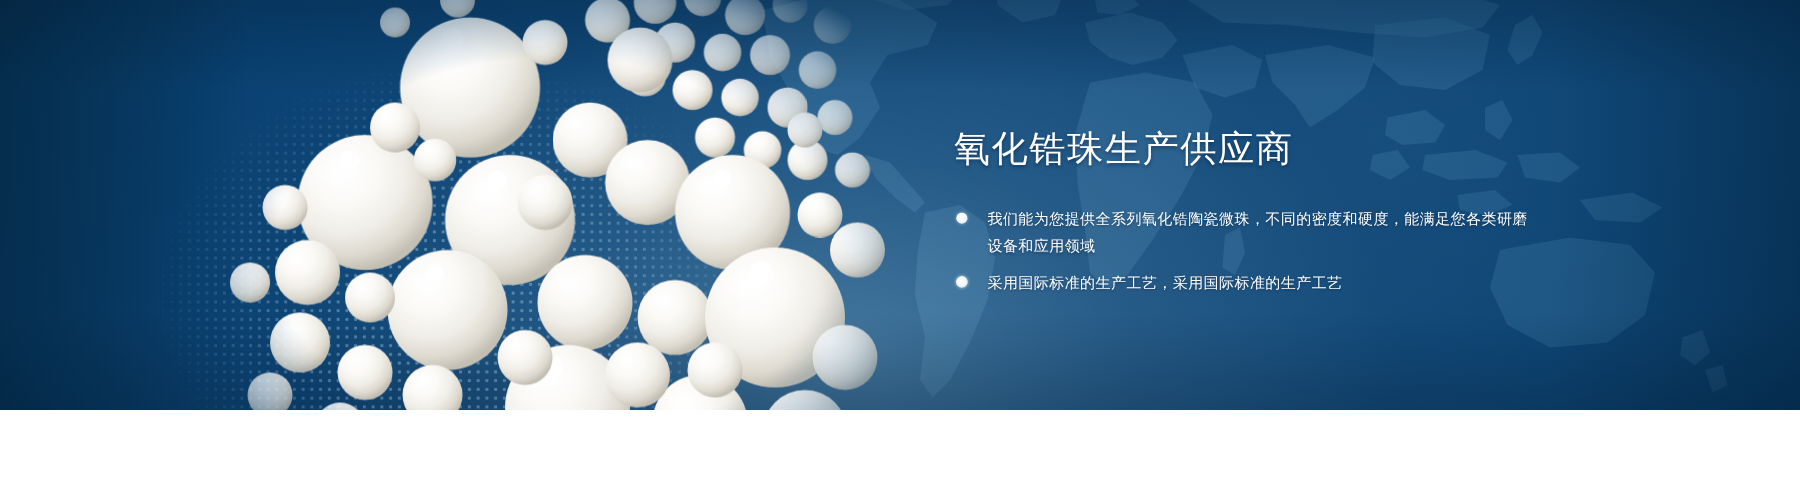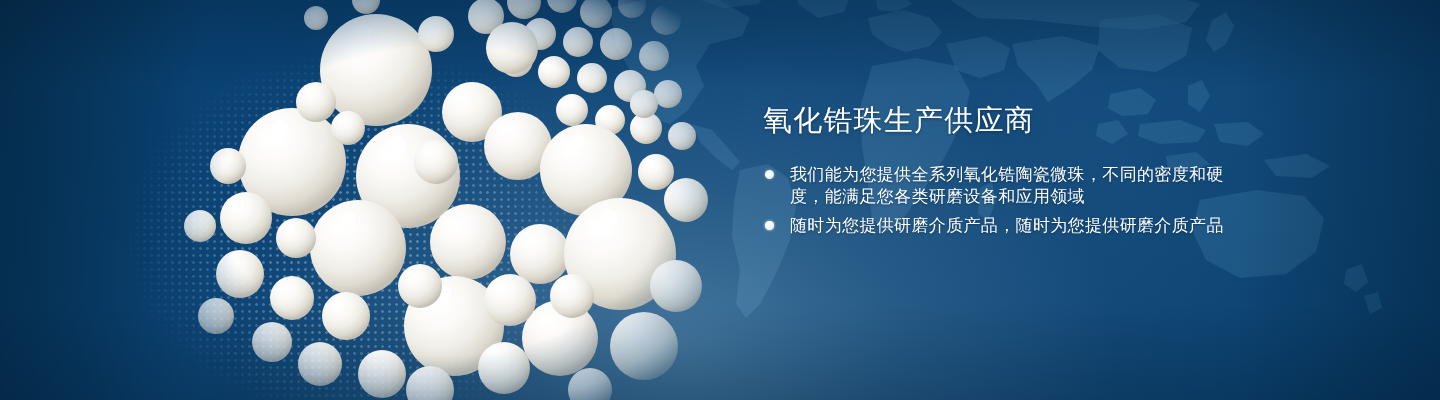--- a/index.html
+++ b/index.html
@@ -7,21 +7,21 @@
   html,body{ background:#ffffff; }
   body{
     font-family:"Liberation Sans","DejaVu Sans",sans-serif;
     -webkit-font-smoothing:antialiased;
   }
 
   
   .banner{
     position:relative;
     width:1440px;
-    height:400px;
+    height:328px;
     overflow:hidden;
     background:#737373;
   }
 
   
   .bg-base{
     position:absolute; inset:0;
     background:
       radial-gradient(ellipse 760px 520px at 47% 86%,
          rgba(92,140,175,0.70) 0%,
@@ -94,21 +94,21 @@
     white-space:nowrap;
   }
   .points{
     margin-top:26px;
     list-style:none;
   }
   .point{
     position:relative;
     padding-left:27px;
     color:#ffffff;
-    font-size:17px;
+    font-size:12px;
     line-height:22px;
     letter-spacing:.35px;
     margin-bottom:7px;
     text-shadow:0 1px 2px rgba(0,20,45,.40);
   }
   .point:last-child{ margin-bottom:0; }
   .dot{
     position:absolute;
     left:2px; top:6.5px;
     width:9px; height:9px;
@@ -361,18 +361,18 @@
     <ul class="points">
       <li class="point">
         <span class="dot"></span>
         <span>我们能为您提供全系列氧化锆陶瓷微珠，不同的密度和硬度，能满足您各类研磨设备和应用领域</span>
       </li>
       <li class="point">
         <span class="dot"></span>
       </li>
       <li class="point">
         <span class="dot"></span>
-        <span>随时为您提供研磨介质产品，随时为您提供研磨介质产品</span>
+        <span>采用国际标准的生产工艺，采用国际标准的生产工艺</span>
       </li>
     </ul>
 
   </div>
 </div>
 
 </body></html>

